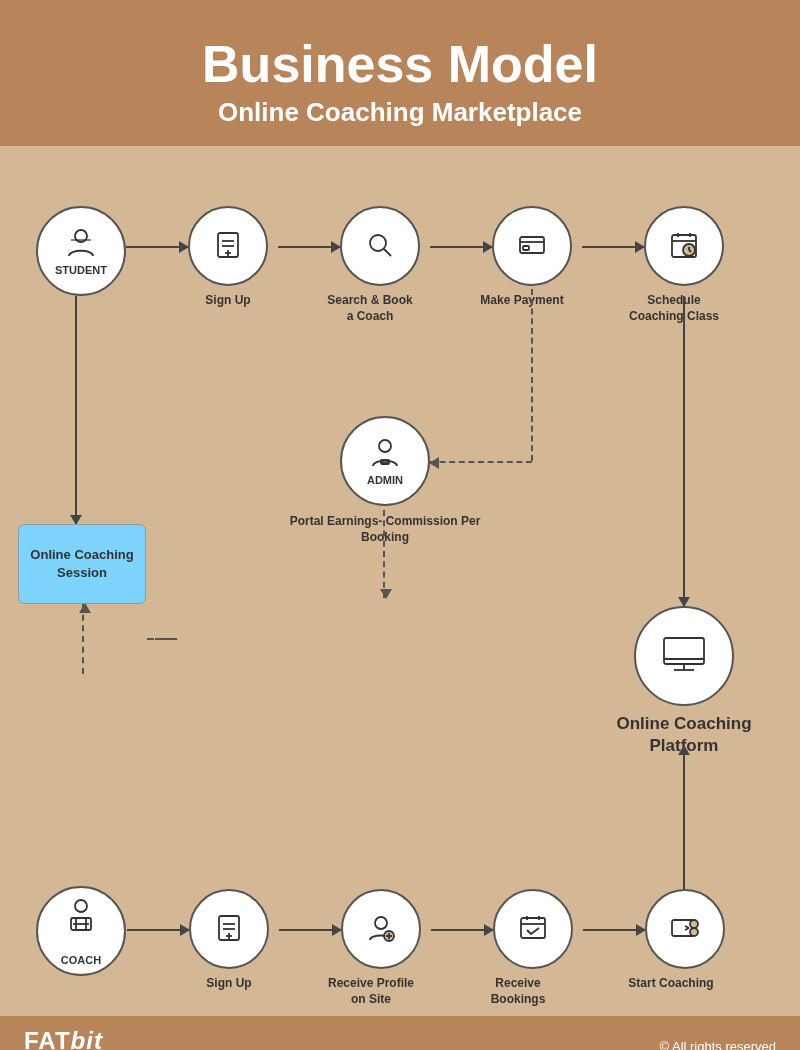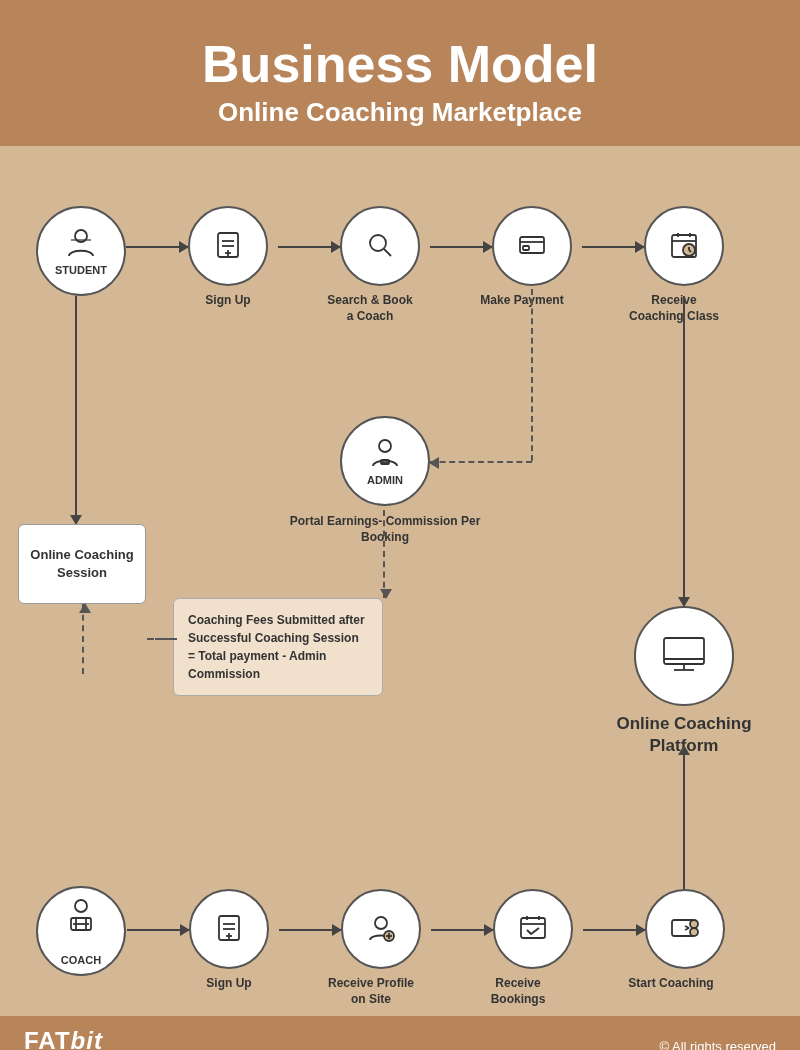--- a/index.html
+++ b/index.html
@@ -271,27 +271,27 @@
       <rect x="4" y="6" width="24" height="22" rx="2"></rect>
       <line x1="4" y1="12" x2="28" y2="12"></line>
       <line x1="10" y1="4" x2="10" y2="8"></line>
       <line x1="22" y1="4" x2="22" y2="8"></line>
       <circle cx="21" cy="21" r="6" fill="#d4b896" stroke="#333"></circle>
       <line x1="21" y1="18" x2="21" y2="21"></line>
       <line x1="21" y1="21" x2="23" y2="23"></line>
     </svg>
   </div>
   <div class="label-below" style="left:624px; top:147px; width:100px;">
-    <span>Receive
+    <span>Schedule
 Coaching Class</span>
   </div>
 
   <div class="arrow-v arrow-v-down" style="left:75px; top:150px; height:228px;"></div>
 
-  <div style="position:absolute; left:18px; top:378px; width:128px; height:80px; background:#ffffff; border:1.5px solid #999; border-radius:6px; display:flex; align-items:center; justify-content:center; text-align:center;">
+  <div style="position:absolute; left:18px; top:378px; width:128px; height:80px; background:#7dd3fc; border:1.5px solid #999; border-radius:6px; display:flex; align-items:center; justify-content:center; text-align:center;">
     <span style="font-size:13px; font-weight:700; color:#333; line-height:1.4;">Online
 Coaching
 Session</span>
   </div>
 
   <div class="arrow-v arrow-v-down" style="left:683px; top:150px; height:310px;"></div>
 
   <div class="circle" style="width:100px;height:100px;left:634px; top:460px;">
     <svg width="44" height="38" viewBox="0 0 44 38" fill="none" stroke="#333" stroke-width="1.8">
       <rect x="2" y="2" width="40" height="26" rx="2"></rect>
@@ -318,23 +318,20 @@
     <span>Portal Earnings-
 Commission Per Booking</span>
   </div>
 
   <div class="arrow-v-dashed" style="left:531px; top:143px; height:172px; border-color:#555;"></div>
 
   <div class="arrow-h-dashed arrow-h-dashed-left" style="left:430px; top:315px; width:102px;"></div>
 
   <div class="arrow-v-dashed arrow-v-dashed-down" style="left:383px; top:364px; height:88px;"></div>
 
-  <div class="info-box" style="left:173px; top:452px; width:210px;">
-    <span>Coaching Fees Submitted after Successful Coaching Session = Total payment - Admin Commission</span>
-  </div>
 
   <div class="arrow-v-dashed arrow-v-dashed-up" style="left:82px; top:458px; height:70px; border-color:#555;"></div>
 
   <div class="arrow-h-dashed" style="left:147px; top:492px; width:30px; border-top-color:#555;"></div>
 
   <div class="arrow-v arrow-v-up" style="left:683px; top:600px; height:175px;"></div>
 
   <div class="circle large" style="left:36px; top:740px;">
     <svg width="36" height="36" viewBox="0 0 36 36" fill="none" stroke="#333" stroke-width="1.8">
       <circle cx="18" cy="10" r="6"></circle>

